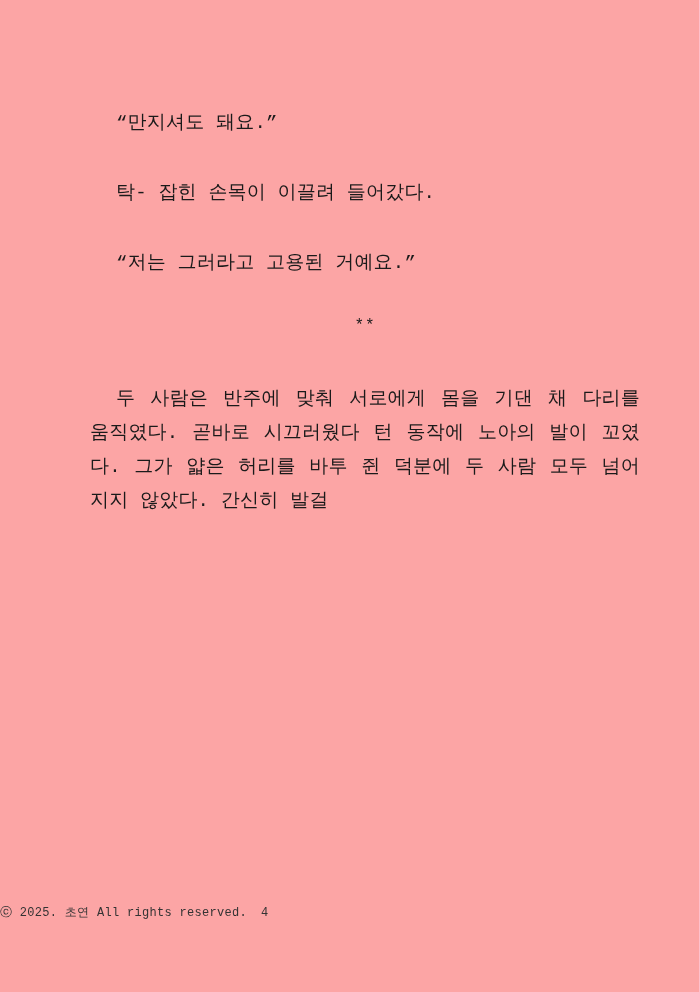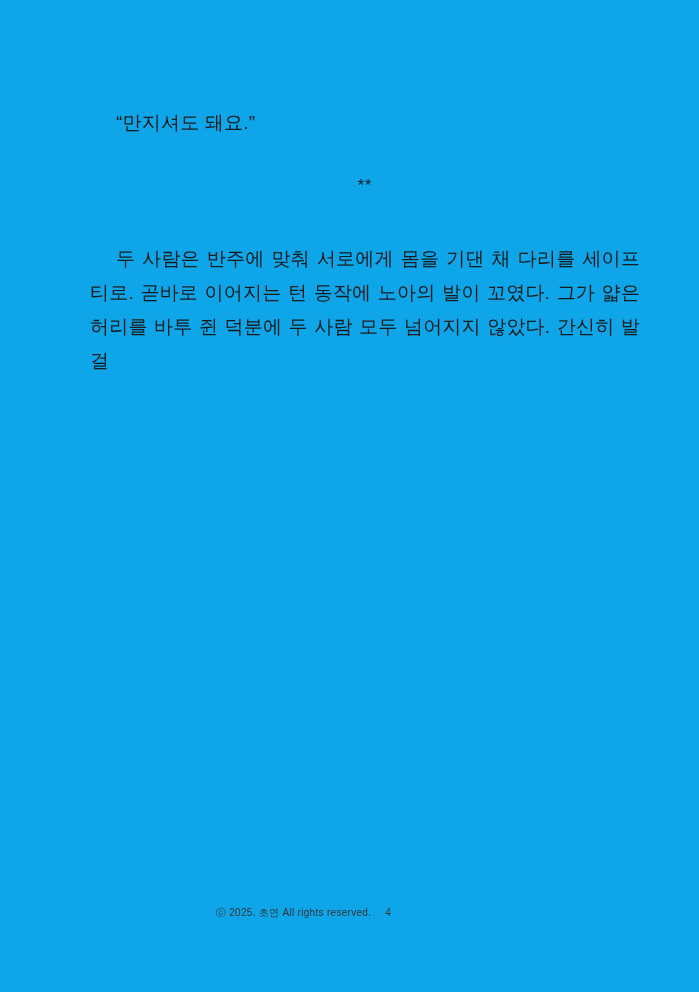--- a/index.html
+++ b/index.html
@@ -4,22 +4,22 @@
 <style>
   html, body {
     margin: 0;
     padding: 0;
     background: #ffffff;
   }
   .page {
     position: relative;
     width: 699px;
     height: 992px;
-    background: #0ea5e9;
-    font-family: Liberation Sans, sans-serif;
+    background: #fca5a5;
+    font-family: Liberation Mono, monospace;
     color: #1a1a1a;
     overflow: hidden;
     box-sizing: border-box;
   }
   .content {
     position: absolute;
     top: 0;
     left: 90px;
     width: 550px;
     padding-top: 106px;
@@ -43,36 +43,38 @@
     letter-spacing: 1px;
     color: #1a1a1a;
   }
   .footer {
     position: absolute;
     top: 903px;
     right: 0;
     width: 699px;
     padding-right: 92px;
     box-sizing: border-box;
-    text-align: center;
-    font-size: 10px;
+    text-align: left;
+    font-size: 12px;
     line-height: 20px;
     color: #333333;
     letter-spacing: 0.3px;
   }
   .page-number {
     display: inline-block;
     margin-left: 14px;
   }
 </style>
 </head>
 <body>
 
 <div class="page">
   <div class="content">
     <p class="para">“만지셔도 돼요.”</p>
+    <p class="para">탁- 잡힌 손목이 이끌려 들어갔다.</p>
+    <p class="para">“저는 그러라고 고용된 거예요.”</p>
     <div class="separator">**</div>
-    <p class="para">두 사람은 반주에 맞춰 서로에게 몸을 기댄 채 다리를 세이프티로. 곧바로 이어지는 턴 동작에 노아의 발이 꼬였다. 그가 얇은 허리를 바투 쥔 덕분에 두 사람 모두 넘어지지 않았다. 간신히 발걸</p>
+    <p class="para">두 사람은 반주에 맞춰 서로에게 몸을 기댄 채 다리를 움직였다. 곧바로 시끄러웠다 턴 동작에 노아의 발이 꼬였다. 그가 얇은 허리를 바투 쥔 덕분에 두 사람 모두 넘어지지 않았다. 간신히 발걸</p>
   </div>
   <div class="footer">
     <span>ⓒ 2025. 초연 All rights reserved.</span><span class="page-number">4</span>
   </div>
 </div>
 
 </body></html>

